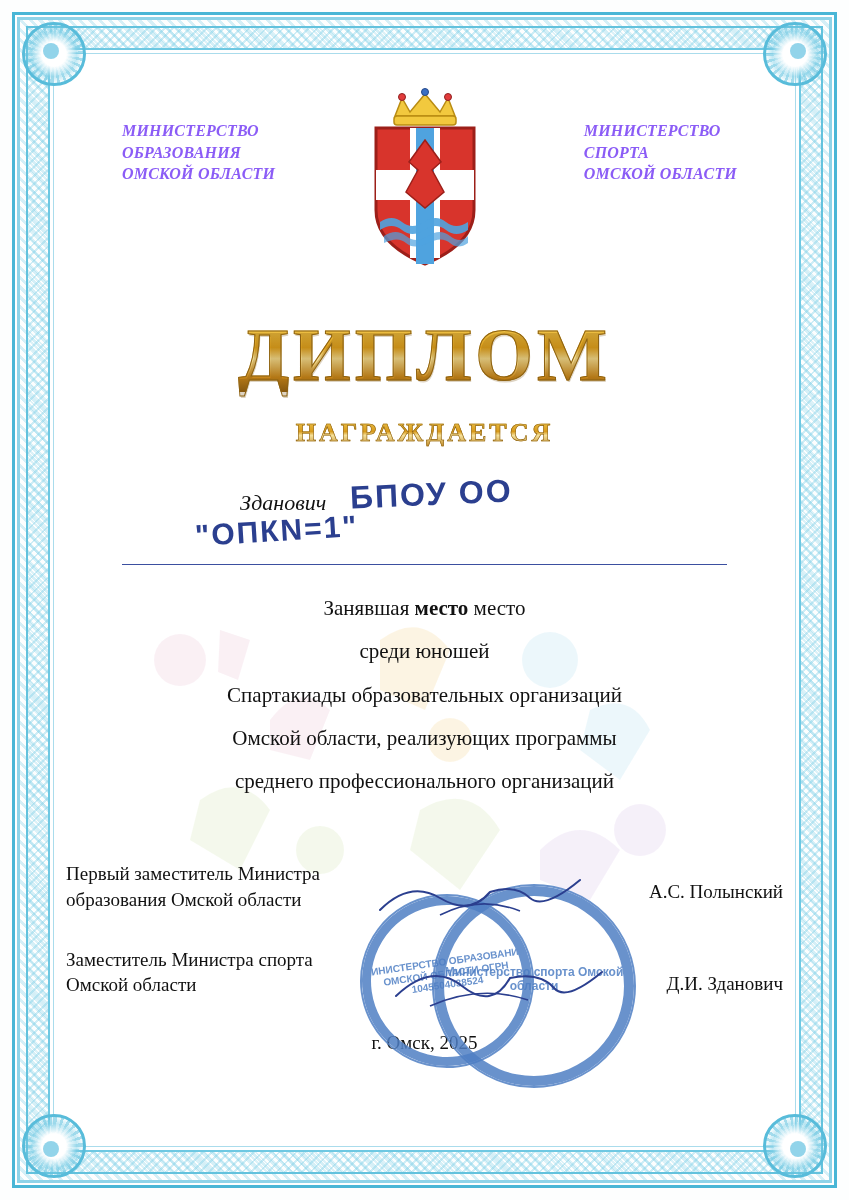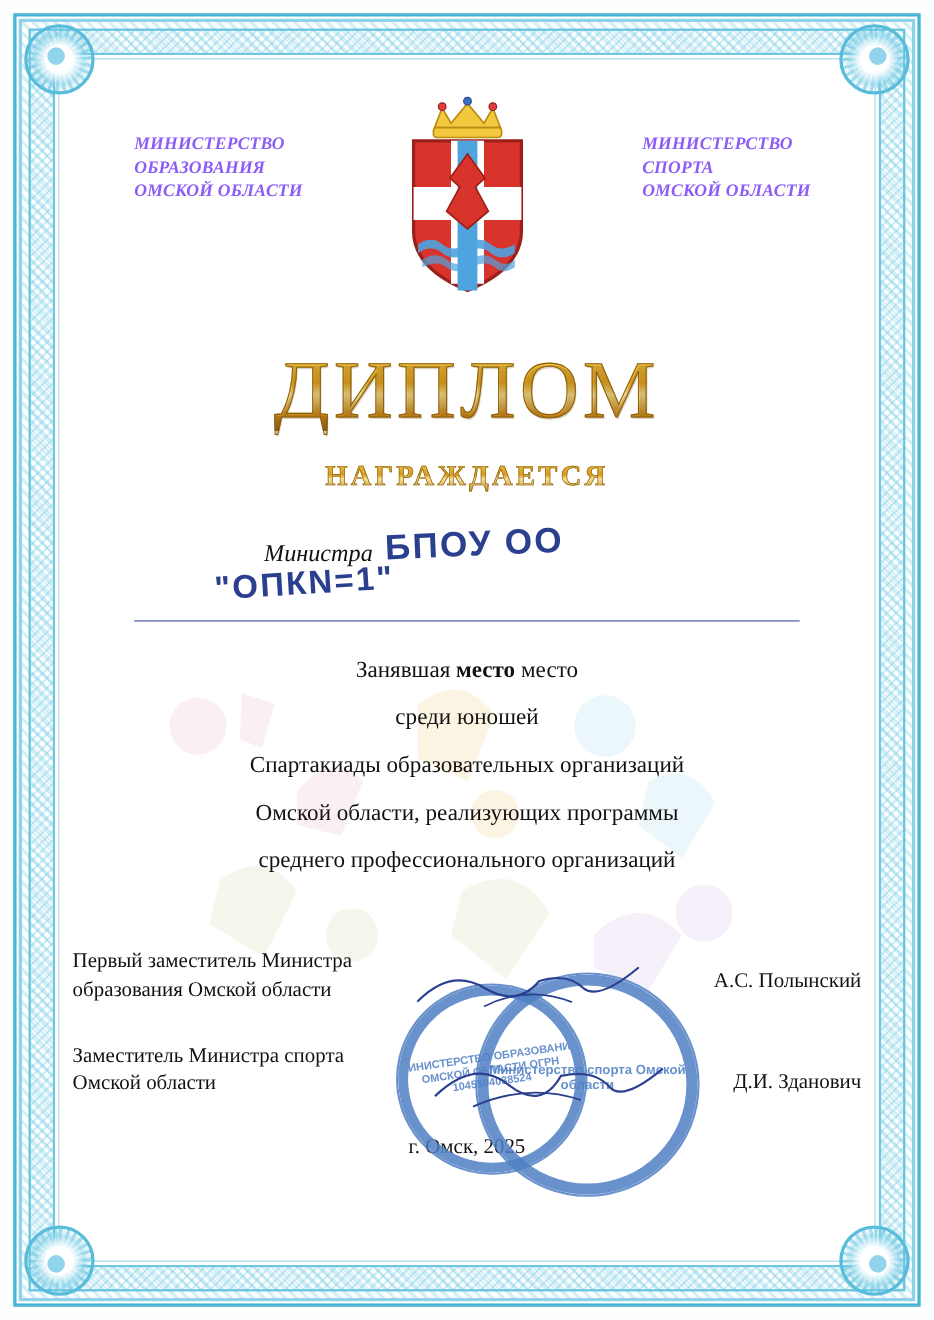--- a/index.html
+++ b/index.html
@@ -111,21 +111,21 @@
     transform: translateX(-50%);
     top: 22px;
     width: 150px;
     height: 190px;
   }
 
   .title {
     margin-top: 48px;
     text-align: center;
     font-family: "Liberation Serif", serif;
-    font-weight: normal;
+    font-weight: bold;
     font-size: 74px;
     letter-spacing: 4px;
     line-height: 1;
     background: linear-gradient(180deg, #f6d560 0%, #e0a21d 40%, #f7e39a 55%, #c8861a 80%, #8a5a10 100%);
     -webkit-background-clip: text;
     background-clip: text;
     color: transparent;
     -webkit-text-stroke: 1px #8d6212;
     text-shadow: 1px 2px 0 rgba(120,80,10,0.25);
   }
@@ -353,21 +353,21 @@
 
       <div class="ministry right" style="white-space: pre-line;">МИНИСТЕРСТВО
 СПОРТА
 ОМСКОЙ ОБЛАСТИ</div>
     </div>
 
     <div class="title">ДИПЛОМ</div>
     <div class="subtitle">НАГРАЖДАЕТСЯ</div>
 
     <div class="entry">
-      <span class="entry-label">Министра</span>
+      <span class="entry-label">Зданович</span>
       <span class="hand line1">БПОУ ОО</span>
       <span class="hand line2">"ОПКN=1"</span>
       <div class="rule"></div>
     </div>
 
     <div class="body-lines">
       <div class="ln">
         <span>Занявшая </span><b>место</b><span> место</span>
       </div>
       <div class="ln">среди юношей</div>

